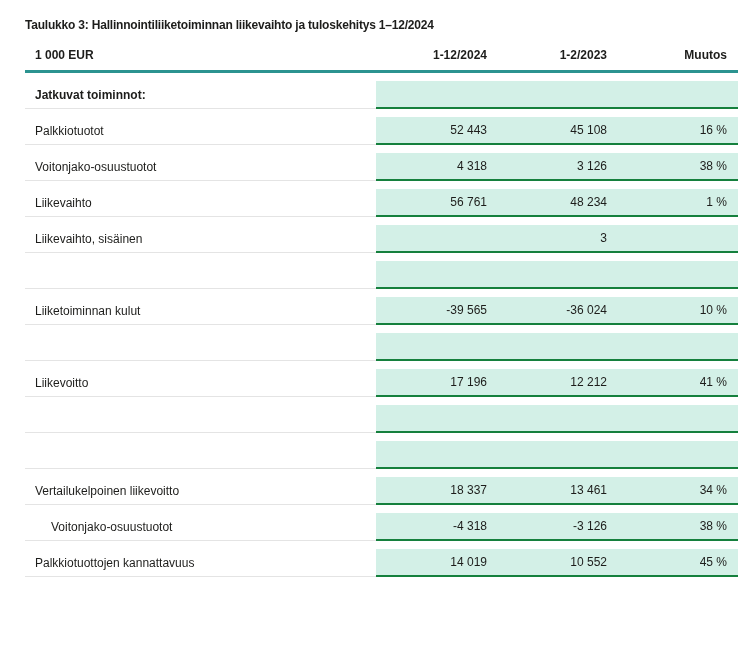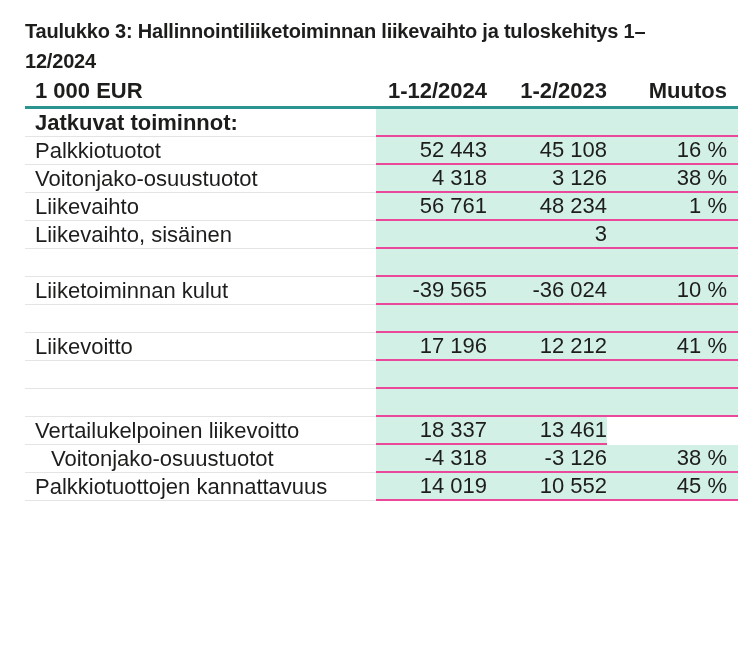--- a/index.html
+++ b/index.html
@@ -9,36 +9,36 @@
     --text:#1d1d1b;
     --bg:#ffffff;
   }
   *{box-sizing:border-box;}
   html,body{margin:0;padding:0;background:var(--bg);}
   .page{
     width:754px;height:650px;overflow:hidden;background:var(--bg);
     font-family:"Liberation Sans",sans-serif;color:var(--text);
   }
   .title{
-    margin:0;padding:16px 16px 0 25px;width:730px;
-    font-size:20px;line-height:30px;font-weight:700;letter-spacing:-0.2px;
+    margin:0;padding:10px 16px 0 25px;width:730px;
+    font-size:12px;line-height:30px;font-weight:700;letter-spacing:-0.2px;
   }
-  .table{margin:0 0 0 25px;width:713px;font-size:22px;}
+  .table{margin:0 0 0 25px;width:713px;font-size:12px;}
   .header-row{
     display:grid;grid-template-columns:351px 111px 120px 131px;
     height:30px;align-items:center;font-weight:700;
   }
   .rule{height:3px;background:var(--teal);}
-  .row{display:grid;grid-template-columns:351px 111px 120px 131px;height:28px;}
+  .row{display:grid;grid-template-columns:351px 111px 120px 131px;height:28px;margin-top:8px;}
   .cell{display:flex;align-items:center;min-width:0;}
   .cell.label{padding-left:10px;white-space:nowrap;}
   .row .cell.label{border-bottom:1px solid var(--divider);}
   .cell.num{justify-content:flex-end;white-space:nowrap;}
   .cell.muutos{padding-right:11px;}
-  .row .cell.green{background:var(--mint);border-bottom:2px solid #ec4899;text-align:right;}
+  .row .cell.green{background:var(--mint);border-bottom:2px solid #15803d;text-align:right;}
   .row.bold .cell.label{font-weight:700;}
   .row.indent .cell.label{padding-left:26px;}
 </style>
 </head>
 <body>
 
 <div class="page">
   <h2 class="title">Taulukko 3: Hallinnointiliiketoiminnan liikevaihto ja tuloskehitys 1–12/2024</h2>
 
   <div class="table">
@@ -125,20 +125,21 @@
     <div class="cell label"></div>
     <div class="cell num green"></div>
     <div class="cell num green"></div>
     <div class="cell num green muutos"></div>
   </div>
 
   <div class="row">
     <div class="cell label">Vertailukelpoinen liikevoitto</div>
     <div class="cell num green">18 337</div>
     <div class="cell num green">13 461</div>
+    <div class="cell num green muutos">34 %</div>
   </div>
 
 
   <div class="row indent">
     <div class="cell label">Voitonjako-osuustuotot</div>
     <div class="cell num green">-4 318</div>
     <div class="cell num green">-3 126</div>
     <div class="cell num green muutos">38 %</div>
   </div>
 

